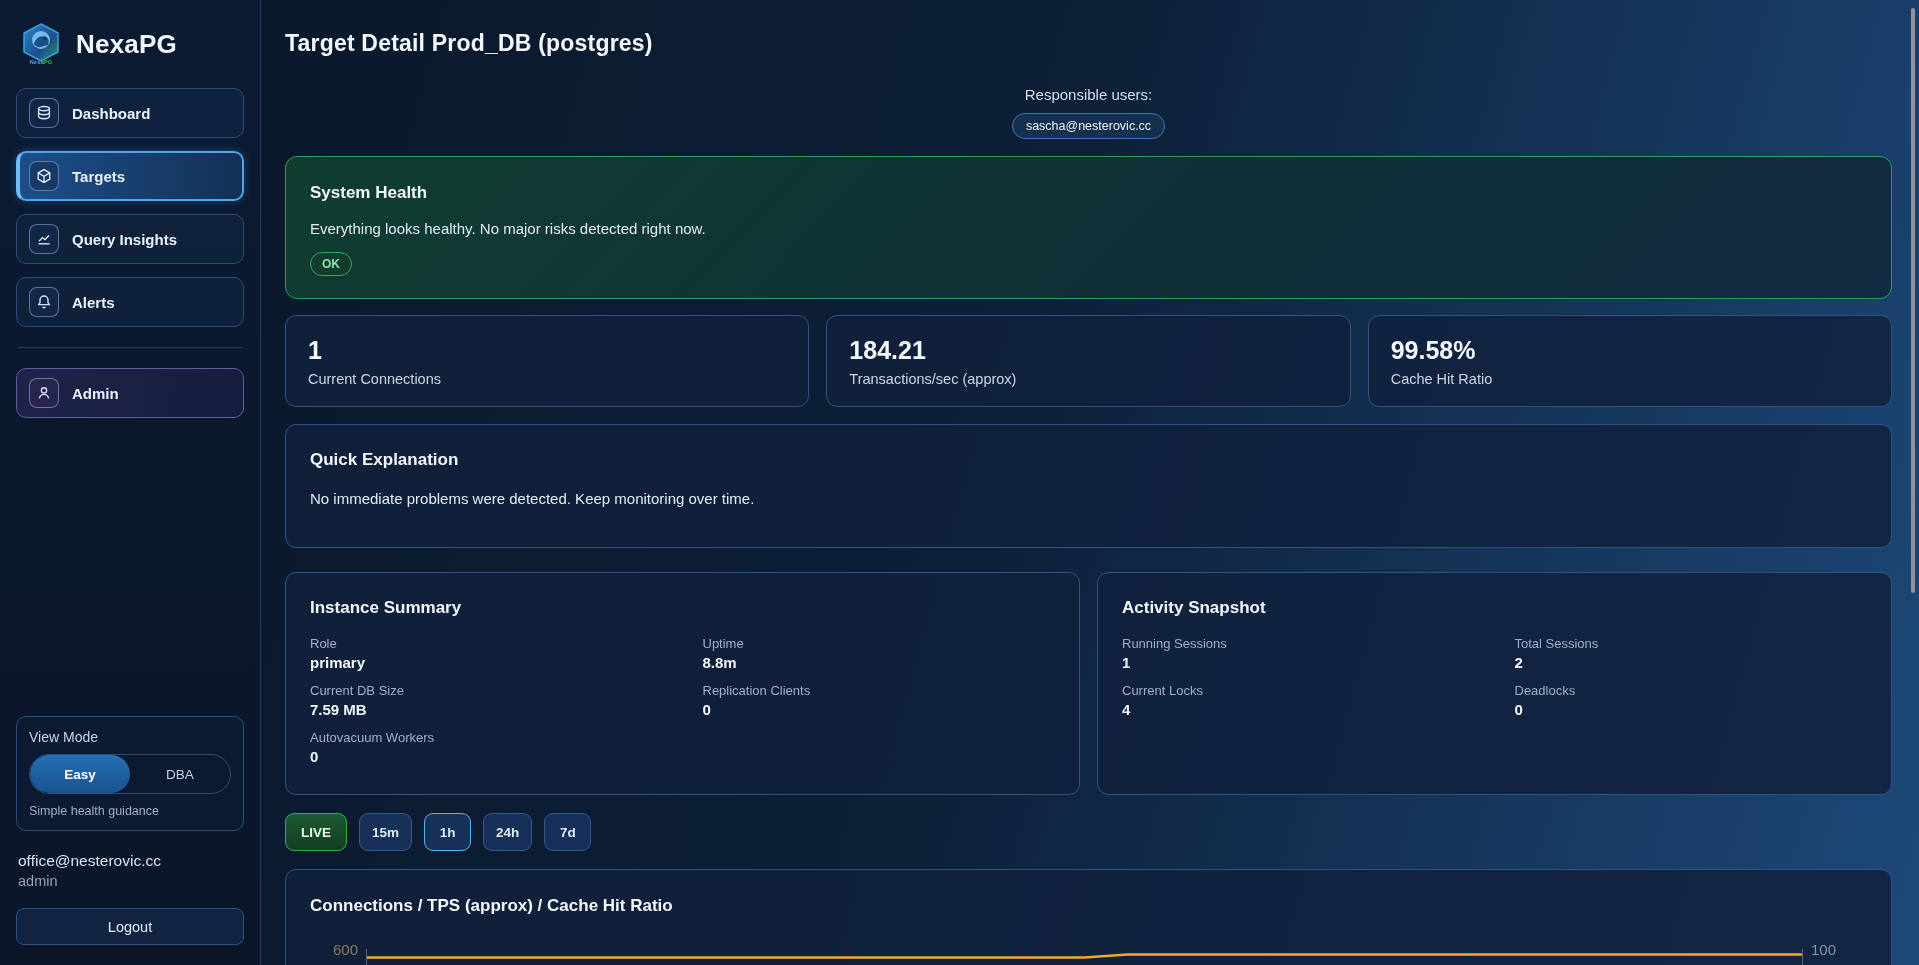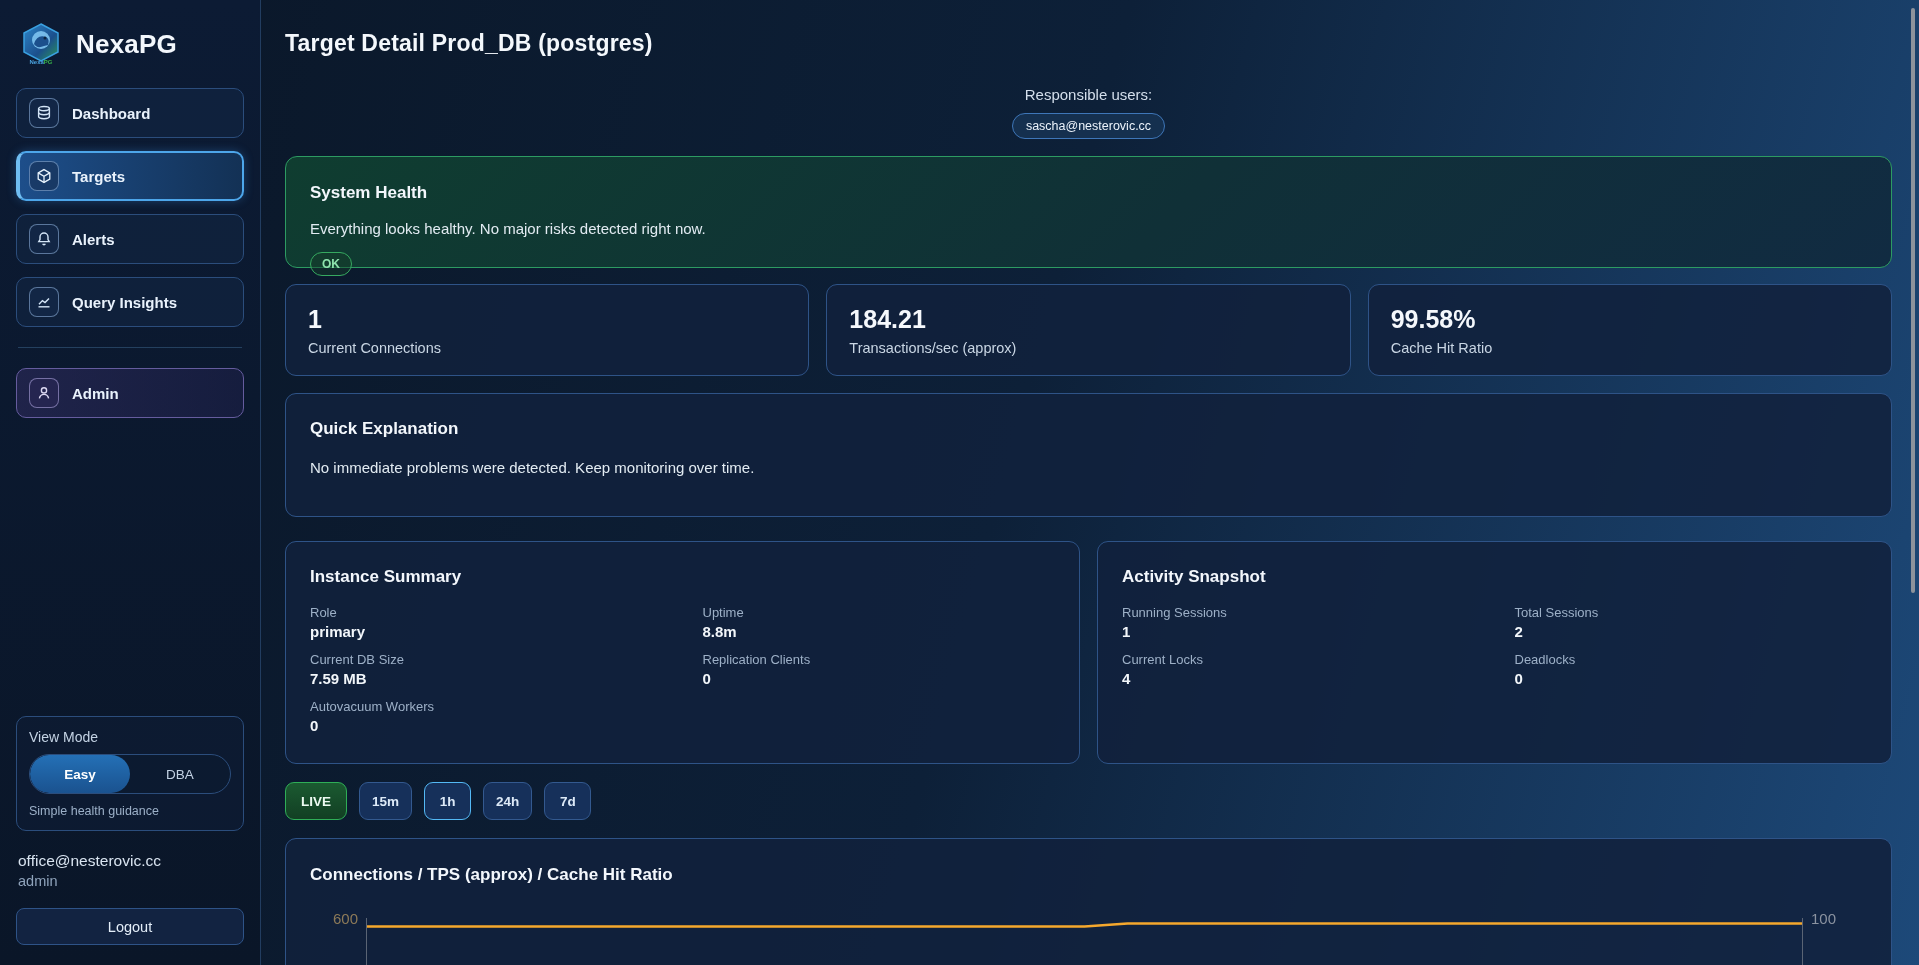--- a/index.html
+++ b/index.html
@@ -102,21 +102,21 @@
     background: rgba(17, 33, 60, 0.88);
     padding: 22px 24px;
   }
   .card-title { font-size: 17px; font-weight: bold; color: #f3f7fc; }
 
   .health-card {
     margin-top: 17px;
     border: 1px solid #2d9b62; border-radius: 12px;
     background: linear-gradient(135deg, #0f3d30 0%, #103037 55%, #112b42 100%);
     padding: 26px 24px 22px 24px;
-    height: 112px;
+    height: 143px;
     display: flex; flex-direction: column;
   }
   .health-msg { font-size: 15px; color: #e2ebf2; margin-top: 17px; }
   .ok-badge {
     margin-top: 15px; align-self: flex-start;
     font-size: 12px; font-weight: bold; color: #8fe3ae;
     border: 1px solid #36a960; border-radius: 999px;
     background: rgba(22, 62, 42, 0.45); padding: 4px 11px;
   }
 
@@ -222,35 +222,35 @@
           <path d="M8 1.6 L13.8 4.9 V11.1 L8 14.4 L2.2 11.1 V4.9 Z"></path>
           <path d="M2.2 4.9 L8 8.2 L13.8 4.9 M8 8.2 V14.4"></path>
         </svg>
       </span>
       <span class="nav-label">Targets</span>
     </div>
 
     <div class="nav-item">
       <span class="nav-icon-box">
         <svg class="icon-svg" width="16" height="16" viewBox="0 0 16 16" fill="none" stroke="#d4e5f7" stroke-width="1.4">
-          <path d="M8 2 a4 4 0 0 1 4 4 v2.6 l1.2 2 H2.8 L4 8.6 V6 a4 4 0 0 1 4 -4 z"></path>
-          <path d="M6.7 12.8 a1.4 1.4 0 0 0 2.6 0"></path>
+          <path d="M2.5 12.8 h11"></path>
+          <path d="M3 10.2 L6.4 6.6 L9 8.6 L13 4.4"></path>
         </svg>
       </span>
-      <span class="nav-label">Alerts</span>
+      <span class="nav-label">Query Insights</span>
     </div>
 
     <div class="nav-item">
       <span class="nav-icon-box">
         <svg class="icon-svg" width="16" height="16" viewBox="0 0 16 16" fill="none" stroke="#d4e5f7" stroke-width="1.4">
-          <path d="M2.5 12.8 h11"></path>
-          <path d="M3 10.2 L6.4 6.6 L9 8.6 L13 4.4"></path>
+          <path d="M8 2 a4 4 0 0 1 4 4 v2.6 l1.2 2 H2.8 L4 8.6 V6 a4 4 0 0 1 4 -4 z"></path>
+          <path d="M6.7 12.8 a1.4 1.4 0 0 0 2.6 0"></path>
         </svg>
       </span>
-      <span class="nav-label">Query Insights</span>
+      <span class="nav-label">Alerts</span>
     </div>
   </nav>
 
   <div class="sidebar-divider"></div>
 
   <div class="nav-item admin">
     <span class="nav-icon-box">
       <svg class="icon-svg" width="16" height="16" viewBox="0 0 16 16" fill="none" stroke="#ddd9f2" stroke-width="1.4">
         <circle cx="8" cy="5.4" r="2.6"></circle>
         <path d="M3.4 13.4 c0.6 -2.9 2.3 -4 4.6 -4 s4 1.1 4.6 4"></path>

